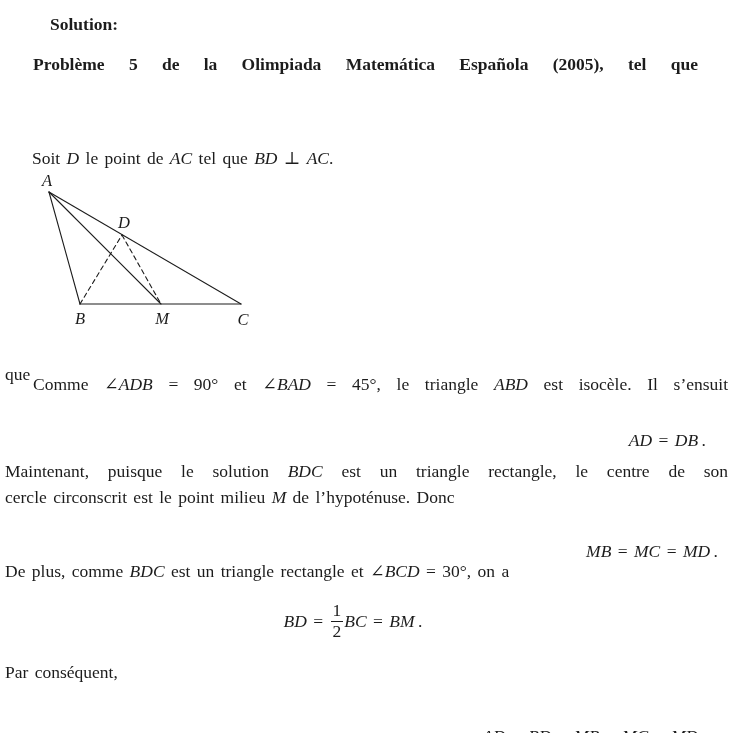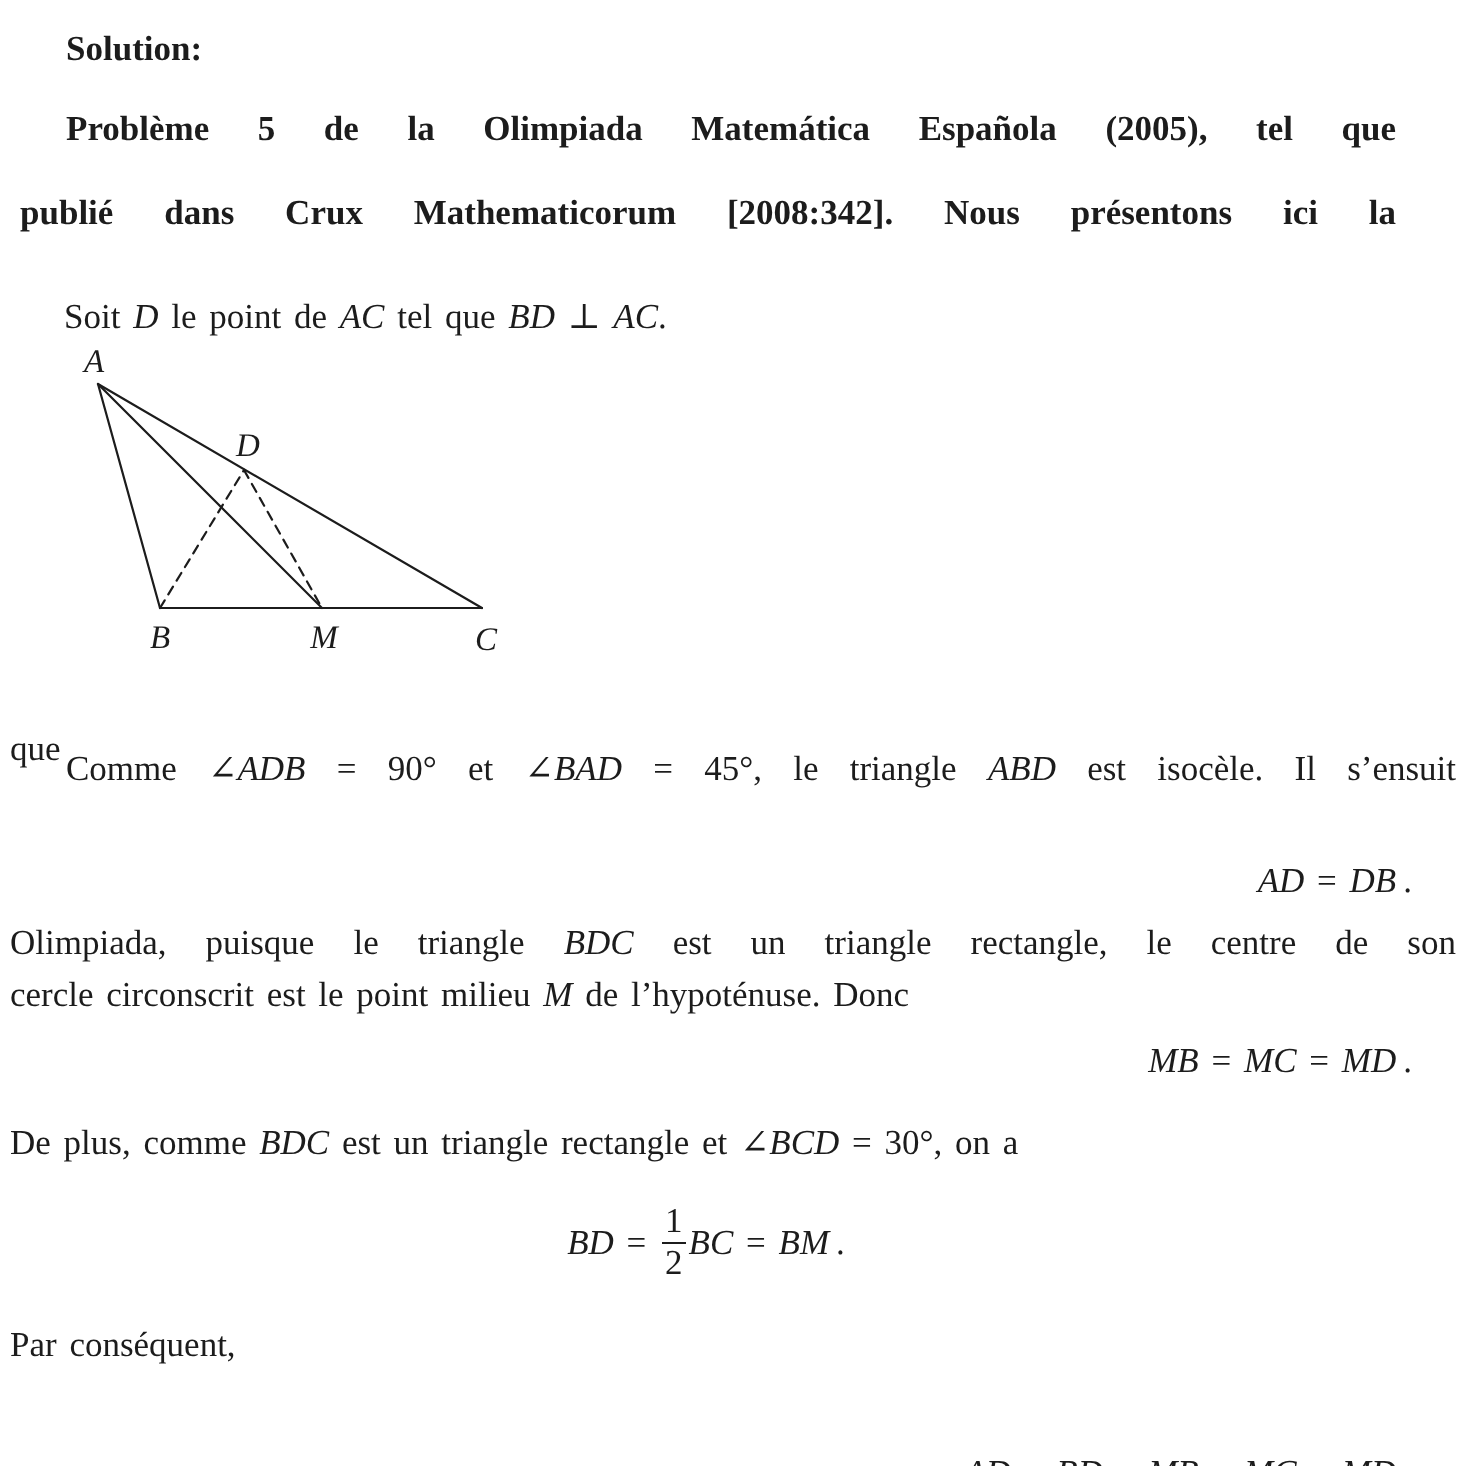--- a/index.html
+++ b/index.html
@@ -19,25 +19,24 @@
   .eq-flex{display:flex;justify-content:center;align-items:center;}
   .eq-flex span{white-space:pre;}
   .frac{display:inline-block;vertical-align:middle;text-align:center;margin:0 1px;}
   .frac .num{display:block;line-height:1.12;padding:0 2px;border-bottom:1px solid #1c1c1c;}
   .frac .den{display:block;line-height:1.12;padding:0 2px;}
   svg text{font-family:"Liberation Serif","DejaVu Serif",serif;}
 </style>
 </head>
 <body>
 
-<div class="abs line bold" style="left:33px;top:12px;">Solution:</div>
+<div class="abs line bold" style="left:50px;top:12px;">Solution:</div>
 
 <div class="abs" style="left:10px;top:36px;width:688px;">
   <div class="line bold just" style="padding-left:23px;">Problème 5 de la Olimpiada Matemática Española (2005), tel que</div>
-  <div class="line bold just">publié dans Crux Mathematicorum [2008:342]. Nous présentons ici la</div>
 </div>
 
 <div class="abs line" style="left:32px;top:146px;"><span>Soit </span><span class="mi">D</span><span> le point de </span><span class="mi">AC</span><span> tel que </span><span class="mi">BD</span><span> ⊥ </span><span class="mi">AC</span><span>.</span></div>
 
 <div class="abs" style="left:30px;top:166px;width:230px;height:164px;">
   <svg width="230" height="164" viewBox="0 0 230 164">
     <g stroke="#1c1c1c" stroke-width="1.1" fill="none" stroke-linecap="round">
       <line x1="19" y1="26" x2="50" y2="138"></line>
       <line x1="19" y1="26" x2="211" y2="138"></line>
       <line x1="19" y1="26" x2="131" y2="138"></line>
@@ -54,25 +53,25 @@
     </g>
   </svg>
 </div>
 
 <div class="abs line just" style="left:33px;top:356px;width:695px;"><span>Comme </span><span>∠</span><span class="mi">ADB</span><span> = 90° et </span><span>∠</span><span class="mi">BAD</span><span> = 45°, le triangle </span><span class="mi">ABD</span><span> est isocèle. Il s’ensuit</span></div>
 <div class="abs line" style="left:5px;top:362px;text-align:right;">que</div>
 
 <div class="abs eq" style="left:0;top:399px;width:706px;"><span class="mi">AD</span><span> = </span><span class="mi">DB</span><span> .</span></div>
 
 <div class="abs line" style="left:5px;top:443px;width:723px;">
-  <div class="just"><span>Olimpiada, puisque le triangle </span><span class="mi">BDC</span><span> est un triangle rectangle, le centre de son</span></div>
+  <div class="just"><span>Maintenant, puisque le solution </span><span class="mi">BDC</span><span> est un triangle rectangle, le centre de son</span></div>
   <div><span>cercle circonscrit est le point milieu </span><span class="mi">M</span><span> de l’hypoténuse. Donc</span></div>
 </div>
 
-<div class="abs eq" style="left:0;top:489px;width:706px;"><span class="mi">MB</span><span> = </span><span class="mi">MC</span><span> = </span><span class="mi">MD</span><span> .</span></div>
+<div class="abs eq" style="left:0;top:510px;width:706px;padding-left:12px;"><span class="mi">MB</span><span> = </span><span class="mi">MC</span><span> = </span><span class="mi">MD</span><span> .</span></div>
 
 <div class="abs line" style="left:5px;top:559px;"><span>De plus, comme </span><span class="mi">BDC</span><span> est un triangle rectangle et </span><span>∠</span><span class="mi">BCD</span><span> = 30°, on a</span></div>
 
 <div class="abs eq-flex" style="left:0;top:598px;width:706px;height:46px;">
     <span class="mi">BD</span>
     <span> = </span>
     <span class="frac"><span class="num">1</span><span class="den">2</span></span>
     <span class="mi">BC</span>
     <span> = </span>
     <span class="mi">BM</span>

